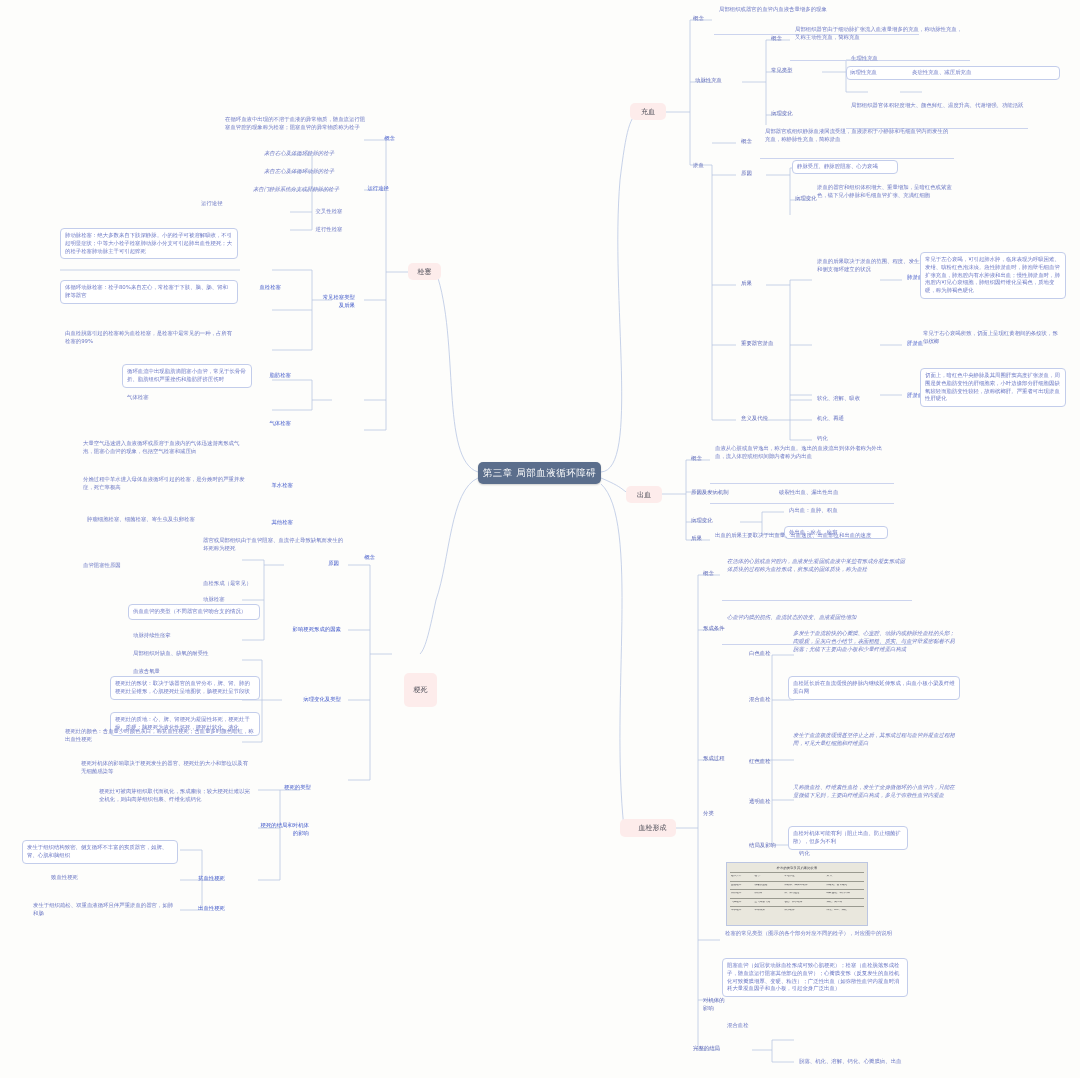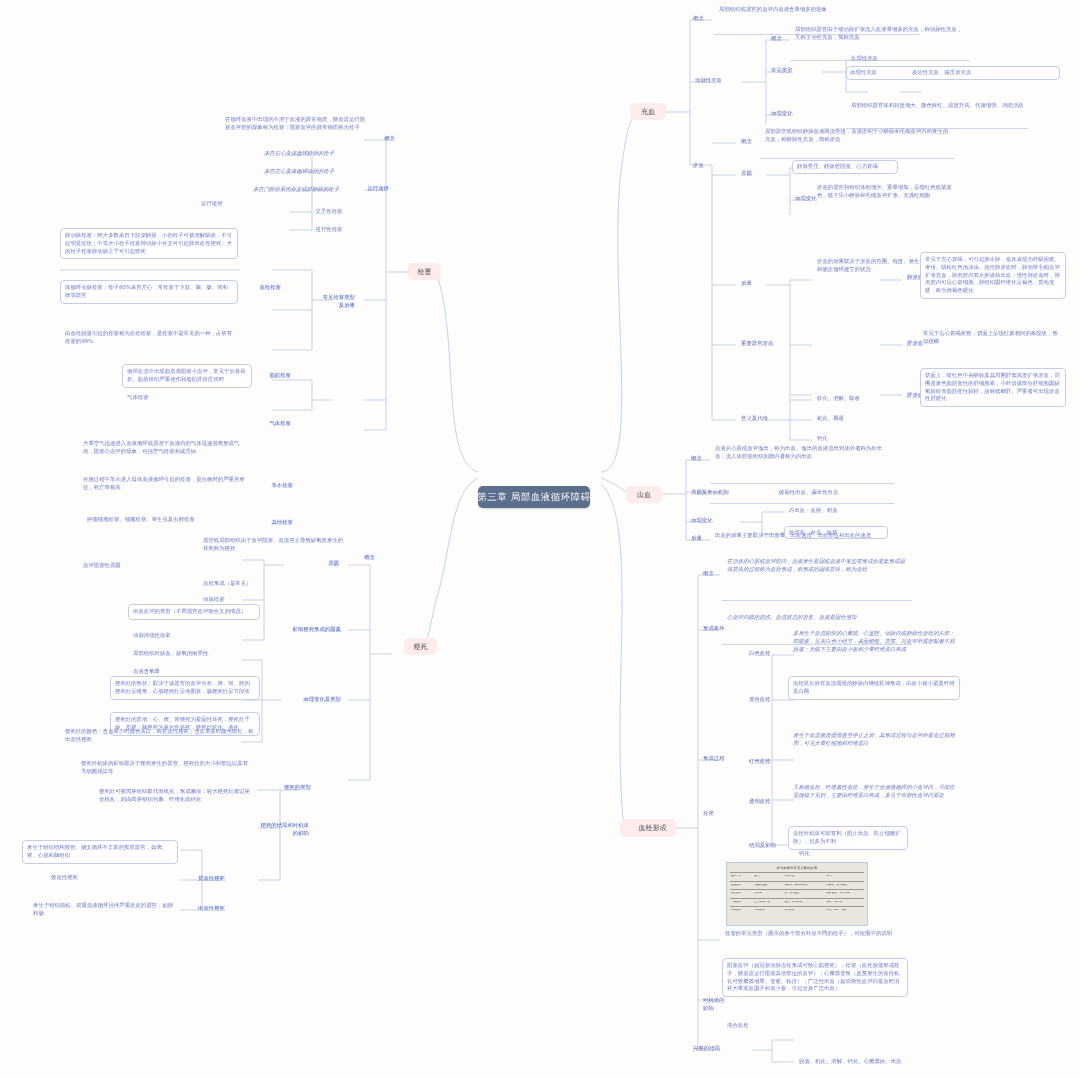--- a/index.html
+++ b/index.html
@@ -191,37 +191,37 @@
     <path d="M280,828 L258,828"></path>
     <path d="M280,880 L258,880"></path>
     <path d="M222,880 L202,880"></path>
     <path d="M202,850 L202,910"></path>
     <path d="M202,850 L180,850"></path>
     <path d="M202,880 L180,880"></path>
     <path d="M202,910 L180,910"></path>
   </g>
 </svg>
 
-<div class="node root" style="left:478px;top:462px;width:112px;height:22px;margin-top:24px;">
+<div class="node root" style="left:478px;top:462px;width:123px;height:22px;">
   <span>第三章 局部血液循环障碍</span>
 </div>
 
 <div class="node branch" style="left:630px;top:103px;width:36px;height:17px;">
   <span>充血</span>
 </div>
 <div class="node branch" style="left:626px;top:486px;width:36px;height:17px;">
   <span>出血</span>
 </div>
 <div class="node branch" style="left:620px;top:819px;width:56px;height:18px;padding-left:16px;">
   <span>血栓形成</span>
 </div>
 <div class="node branch" style="left:408px;top:263px;width:33px;height:17px;">
   <span>栓塞</span>
 </div>
-<div class="node branch" style="left:404px;top:638px;width:33px;height:17px;">
+<div class="node branch" style="left:404px;top:673px;width:33px;height:34px;">
   <span>梗死</span>
 </div>
 
 <div class="node leaf lbl" style="left:690px;top:13px;width:28px;">
   <span>概念</span>
 </div>
 <div class="node leaf" style="left:716px;top:4px;width:200px;">
   <span>局部组织或器官的血管内血液含量增多的现象</span>
 </div>
 <div class="underline-sep" style="left:714px;top:34px;width:205px;"></div>

